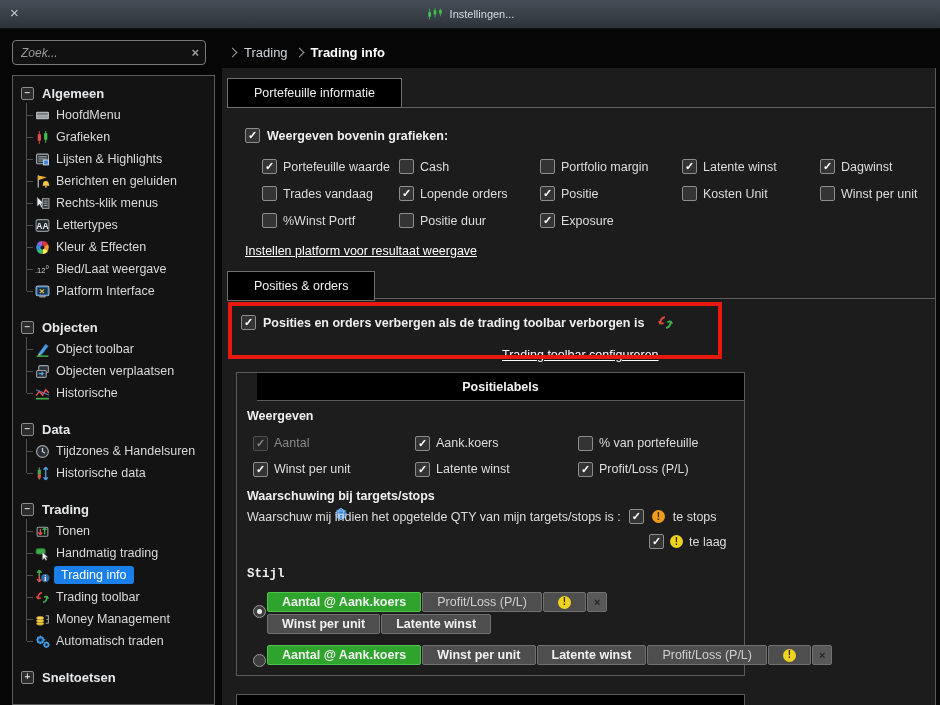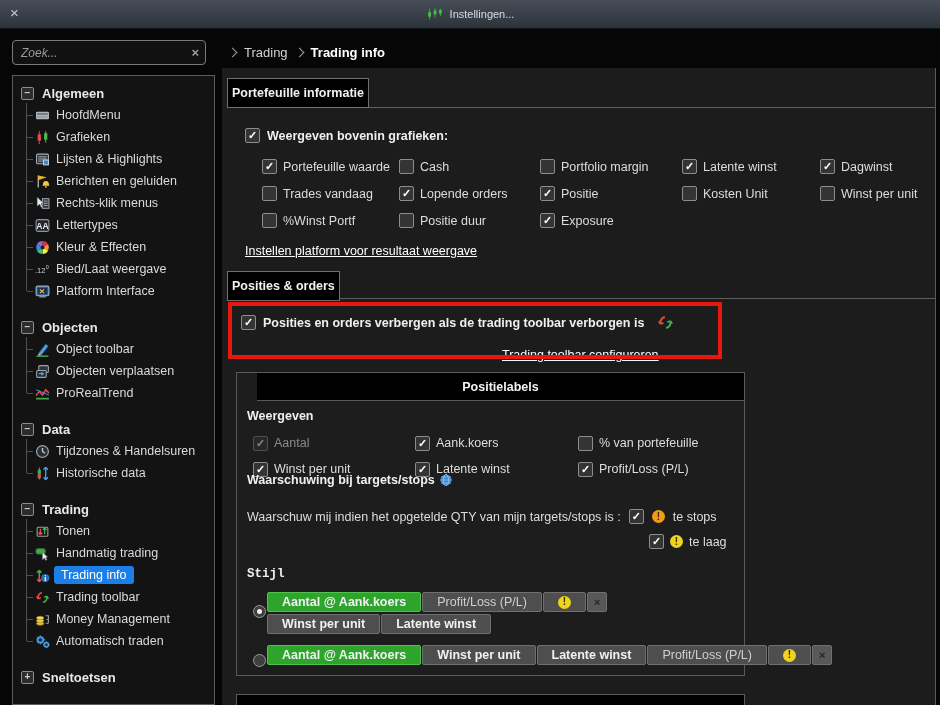--- a/index.html
+++ b/index.html
@@ -38,22 +38,22 @@
   .items::before{content:"";position:absolute;left:13px;top:-1px;bottom:11px;border-left:1px solid #4f4f4f;}
   .titem{display:flex;align-items:center;gap:6px;height:22px;padding-left:22px;position:relative;
          color:#dadada;white-space:nowrap;}
   .titem::before{content:"";position:absolute;left:14px;top:11px;width:6px;border-top:1px solid #4f4f4f;}
   .ic{width:15px;height:15px;display:inline-flex;flex:none;}
   .ic svg{width:100%;height:100%;}
   .ilabel.selected{background:#1a7fe8;color:#fff;border-radius:3px;padding:2px 7px;margin-left:-2px;}
   
   .content{position:absolute;left:222px;top:68px;width:714px;bottom:0;background:#1c1c1c;
            border-right:1px solid #5a5a5a;box-sizing:border-box;overflow:hidden;}
-  .tab{position:absolute;background:#000;border:1px solid #6f6f6f;font-weight:bold;
-       color:#f1f1f1;padding:7px 4px;z-index:2;white-space:nowrap;}
+  .tab{position:absolute;background:#000;border:1px solid #6f6f6f;font-weight:normal;
+       color:#f1f1f1;padding:7px 26px;z-index:2;white-space:nowrap;}
   .hline{position:absolute;left:5px;right:0;height:1px;background:#5f5f5f;z-index:1;}
   .row{display:flex;align-items:center;gap:7px;}
   .bold{font-weight:bold;color:#efefef;}
   .cb{width:13px;height:13px;background:#343434;border:1px solid #8d8d8d;border-radius:2px;
       display:inline-flex;align-items:center;justify-content:center;color:#fff;
       font-size:11px;font-weight:bold;line-height:1;flex:none;}
   .cb.dis{opacity:.45;}
   .grid1{position:absolute;left:40px;top:85px;display:grid;
          grid-template-columns:137px 141px 142px 138px 122px;grid-auto-rows:27px;align-items:center;}
   .opt{gap:6px;white-space:nowrap;}
@@ -62,21 +62,21 @@
           box-sizing:border-box;z-index:6;pointer-events:none;}
   .hiderow{position:absolute;left:19px;top:246px;z-index:2;}
   
   .panel{position:absolute;left:14px;top:304px;width:509px;height:304px;background:#1d1d1d;
          border:1px solid #5a5a5a;box-sizing:border-box;}
   .panel-h{height:27px;background:#000;border-bottom:1px solid #5a5a5a;display:flex;
            align-items:center;justify-content:center;font-weight:bold;color:#f2f2f2;margin-left:20px;}
   .p-weergeven{position:absolute;left:10px;top:36px;}
   .grid2{position:absolute;left:16px;top:57px;display:grid;
          grid-template-columns:162px 163px 158px;grid-auto-rows:26px;align-items:center;}
-  .p-warntitle{position:absolute;left:10px;top:100px;display:flex;align-items:center;gap:4px;}
+  .p-warntitle{position:absolute;left:10px;top:116px;display:flex;align-items:center;gap:4px;flex-direction:column;}
   .warnrow1{position:absolute;left:10px;top:136px;display:flex;align-items:center;gap:8px;white-space:nowrap;}
   .warnrow2{position:absolute;left:412px;top:161px;display:flex;align-items:center;gap:6px;}
   .p-stijl{position:absolute;left:10px;top:194px;font-family:Liberation Mono, monospace;}
   .warnic{width:13px;height:13px;border-radius:50%;color:#3a2a00;font-size:10px;font-weight:bold;
           display:inline-flex;align-items:center;justify-content:center;line-height:1;flex:none;}
   .warnic.orange{background:#f09c1a;}
   .warnic.yellow{background:#eed31f;}
   .radio{position:absolute;width:13px;height:13px;border-radius:50%;background:#3e3e3e;
          border:1px solid #9b9b9b;display:inline-flex;align-items:center;justify-content:center;box-sizing:border-box;}
   .radio.sel::after{content:"";width:5px;height:5px;background:#f2f2f2;border-radius:50%;}
@@ -261,21 +261,21 @@
             <span class="ilabel">Objecten verplaatsen</span>
           </div>
           <div class="titem">
             <span class="ic">
               <svg viewBox="0 0 14 14">
                 <line x1="1" y1="3.5" x2="13" y2="8.5" stroke="#3b82d0"></line>
                 <polyline points="1,9 4,5 7,8.5 10,3.5 13,6.5" fill="none" stroke="#e05050" stroke-width="1.4"></polyline>
                 <line x1="1" y1="11.8" x2="13" y2="11.8" stroke="#3fae4a" stroke-width="1.6"></line>
               </svg>
             </span>
-            <span class="ilabel">ProRealTrend</span>
+            <span class="ilabel">Historische</span>
           </div>
         </div>
       </div>
       <div class="tgroup">
         <div class="gheader">
           <span class="expbox">−</span>
           <span class="glabel">Data</span>
         </div>
         <div class="items">
           <div class="titem">

